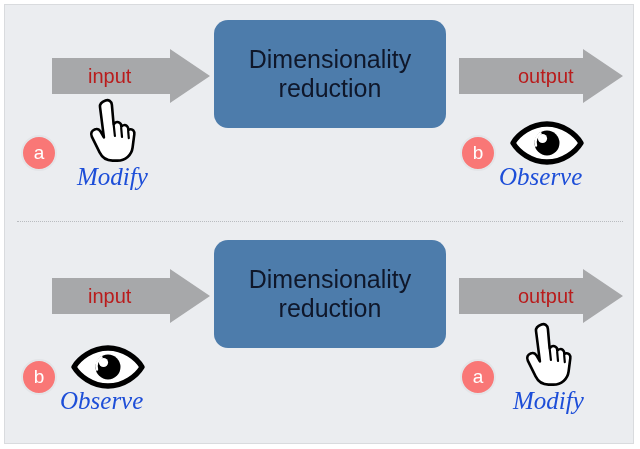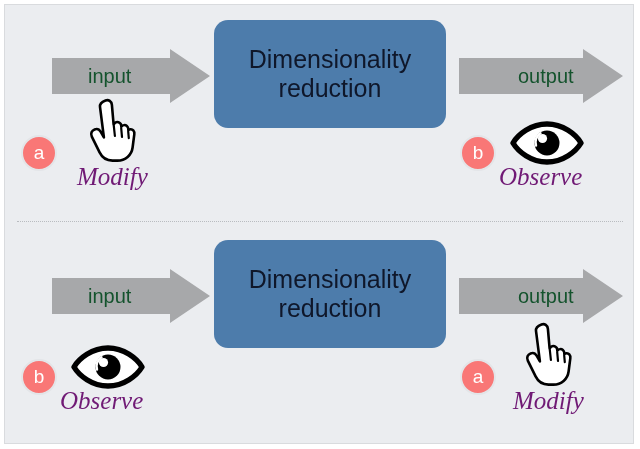--- a/index.html
+++ b/index.html
@@ -47,21 +47,21 @@
   .arrow {
     position: absolute;
     height: 54px;
   }
   .arrow svg { display: block; width: 100%; height: 100%; }
   .arrow .label {
     position: absolute;
     top: 0;
     height: 54px;
     line-height: 54px;
-    color: #14532d;
+    color: #b91c1c;
     font-size: 20px;
     font-family: "Liberation Sans", sans-serif;
     white-space: nowrap;
     pointer-events: none;
   }
   .arrow-input  { left: 47px;  top: 44px; width: 158px; }
   .arrow-output { left: 454px; top: 44px; width: 164px; }
   .arrow-input .label  { left: 36px; }
   .arrow-output .label { left: 28px; margin-left: 31px; }
 
@@ -103,21 +103,21 @@
   }
 
   
   .annot { position: absolute; }
   .annot .caption {
     position: absolute;
     white-space: nowrap;
     font-family: "Liberation Serif", serif;
     font-style: italic;
     font-size: 25px;
-    color: #701a75;
+    color: #1d4ed8;
   }
   .glyph { position: absolute; }
   .glyph svg { display: block; }
 
   
   #annot-modify-top { left: 0; top: 0; width: 200px; height: 100px; }
   #annot-modify-top .badge   { left: 16px; top: 130px; }
   #annot-modify-top .glyph   { left: 80px; top: 92px; }
   #annot-modify-top .caption { left: 72px; top: 158px; }
 

